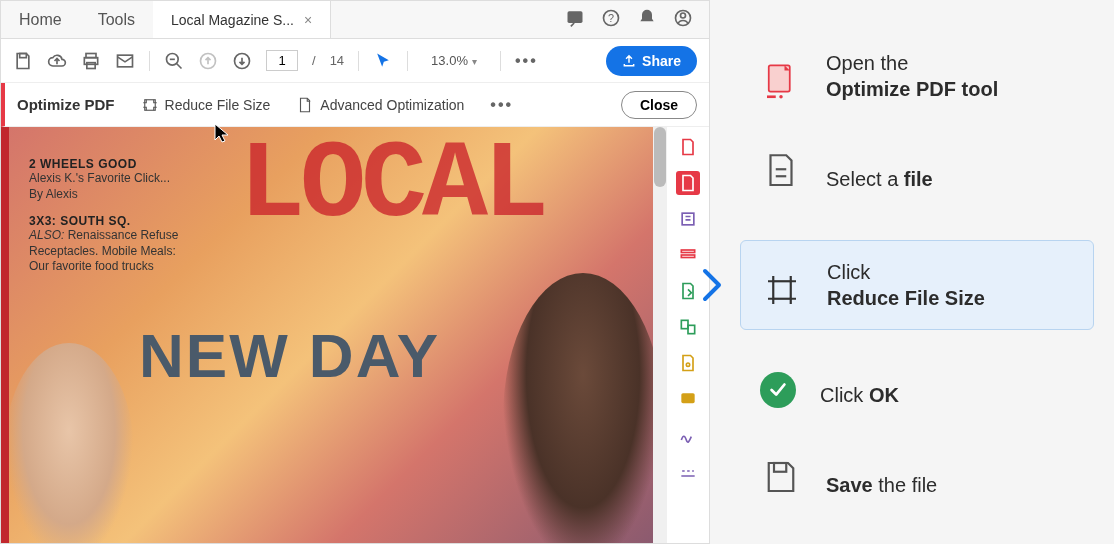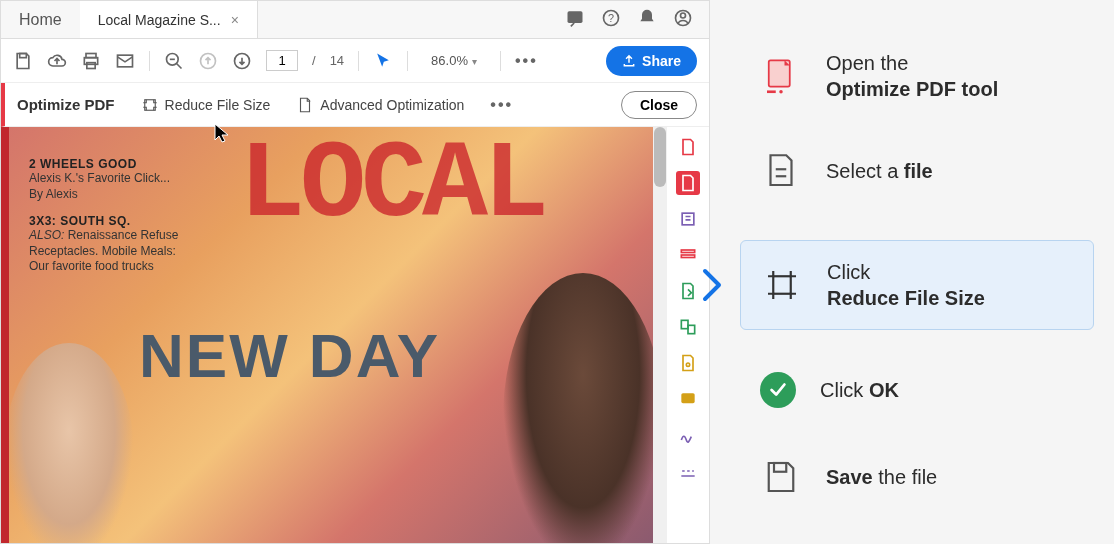--- a/index.html
+++ b/index.html
@@ -44,36 +44,37 @@
 .face-right { position: absolute; right: -10px; bottom: -20px; width: 160px; height: 290px; background: radial-gradient(ellipse at 50% 35%, #6b4a3a 0%, #4a3228 50%, transparent 72%); border-radius: 50% 50% 40% 40%; }
 .scrollbar { width: 14px; background: #f0f0f0; position: relative; }
 .scrollthumb { position: absolute; top: 0; left: 1px; width: 12px; height: 60px; background: #bbb; border-radius: 6px; }
 
 .side-tools { width: 42px; background: #fff; display: flex; flex-direction: column; align-items: center; padding-top: 8px; gap: 12px; }
 .side-tool { width: 24px; height: 24px; cursor: pointer; display: flex; align-items: center; justify-content: center; }
 .side-tool.active { background: #e63946; border-radius: 3px; }
 
 .cursor-arrow { position: absolute; left: 213px; top: 122px; pointer-events: none; z-index: 100; }
 
-.step { display: flex; align-items: center; gap: 24px; margin-bottom: 48px; }
+.step { display: flex; align-items: flex-end; gap: 24px; margin-bottom: 48px; }
 .step-icon { width: 42px; height: 42px; flex-shrink: 0; }
 .step-text { font-size: 20px; color: #2c2c2c; line-height: 1.3; }
 .step-text b { font-weight: 700; }
 .step.highlighted { background: #e6f0fb; border: 1px solid #b8d4f0; border-radius: 6px; padding: 18px 20px; margin-left: -20px; margin-bottom: 42px; position: relative; }
 .step-arrow { position: absolute; left: -42px; top: 50%; transform: translateY(-50%); }
 .check-circle { width: 36px; height: 36px; background: #2d9d5a; border-radius: 50%; display: flex; align-items: center; justify-content: center; }
 </style>
 </head>
 <body>
 
 <div class="container">
   <div class="left-panel">
 
     <div class="tab-bar">
       <div class="tab">Home</div>
+      <div class="tab">Tools</div>
       <div class="tab active">
         <span>Local Magazine S...</span>
         <span class="tab-close">×</span>
       </div>
       <div class="tab-bar-right">
         <span><svg viewBox="0 0 24 24" fill="#666">
               <rect x="3" y="4" width="18" height="14" rx="2"></rect>
               <path d="M7 22l4-4" stroke="#666" stroke-width="2"></path>
             </svg></span>
         <span><svg viewBox="0 0 24 24" fill="none" stroke="#666" stroke-width="2">
@@ -124,21 +125,21 @@
             <path d="M12 8v8m-3-3l3 3 3-3"></path>
           </svg></span>
       <input class="page-num" value="1" style="">
       <span class="page-total">/</span>
       <span class="page-total">14</span>
       <span class="sep"></span>
       <span class="icon"><svg viewBox="0 0 24 24" fill="#1473e6">
             <path d="M5 3l14 8-6 2-2 6z"></path>
           </svg></span>
       <span class="sep"></span>
-      <span class="zoom"><span>86.0%</span><span class="zoom-caret">▾</span></span>
+      <span class="zoom"><span>13.0%</span><span class="zoom-caret">▾</span></span>
       <span class="sep"></span>
       <span class="dots">•••</span>
       <div class="share-btn">
         <svg width="14" height="14" viewBox="0 0 24 24" fill="none" stroke="#fff" stroke-width="2.5">
             <path d="M12 3v12M7 8l5-5 5 5M4 17v3h16v-3"></path>
           </svg>
         <span>Share</span>
       </div>
     </div>
 

